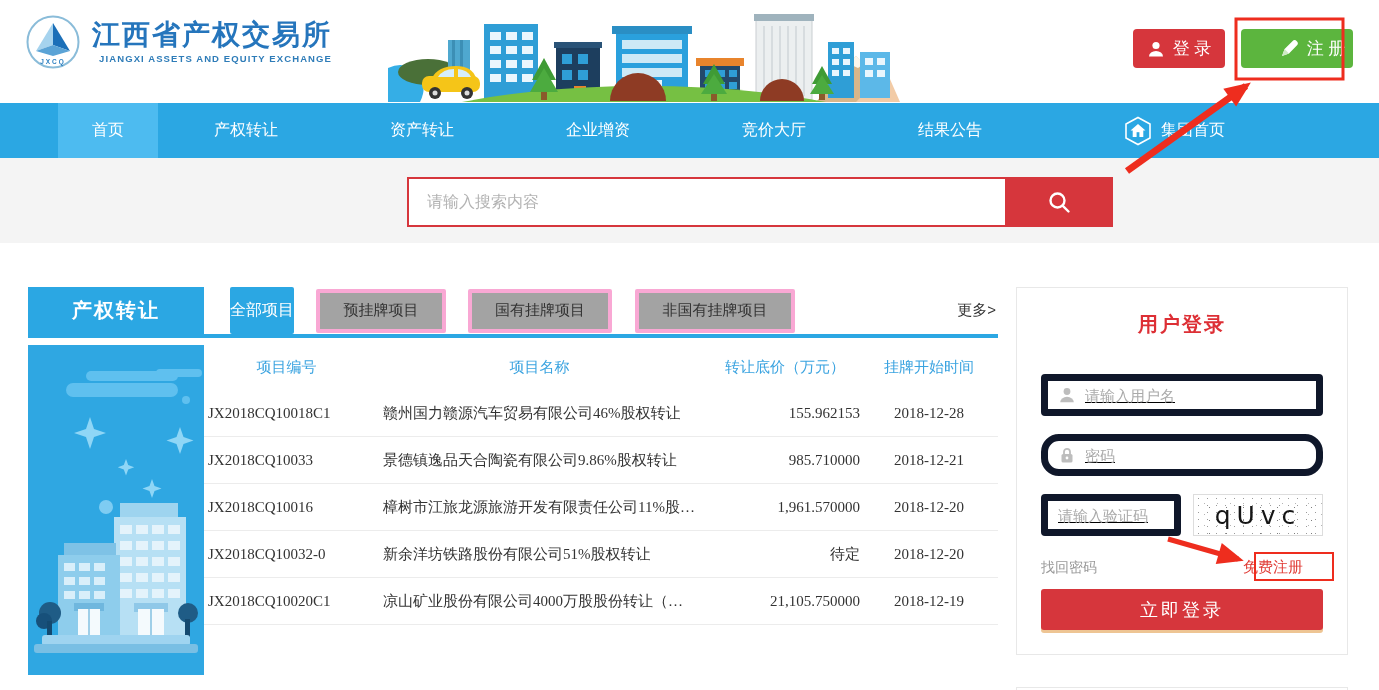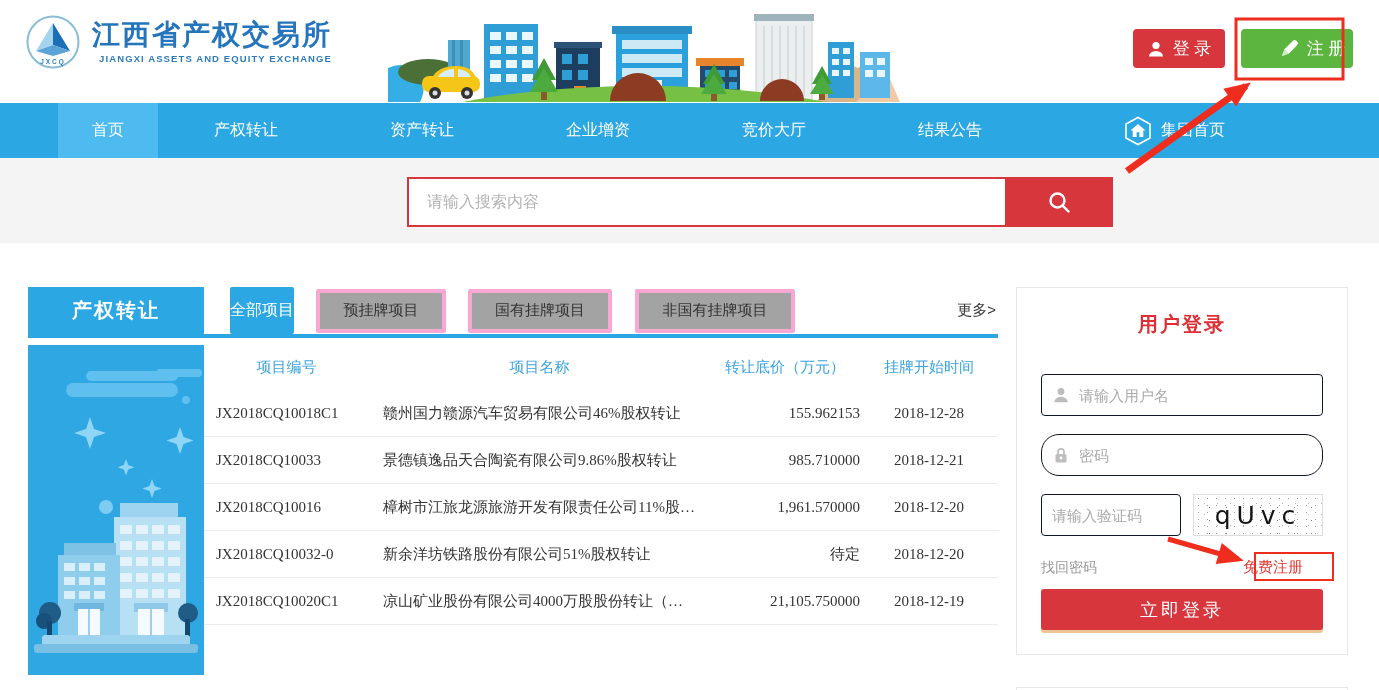--- a/index.html
+++ b/index.html
@@ -44,32 +44,32 @@
   .tabs-underline { position:absolute; left:28px; top:334px; width:970px; height:4px; background:#2ba7e3; }
 
   
   .illus { position:absolute; left:28px; top:345px; width:176px; height:330px; }
 
   
   .ptable { position:absolute; left:204px; top:345px; width:794px; font-family:"Liberation Serif","DejaVu Serif",serif; }
   .prow { display:flex; align-items:center; }
   .phead { height:45px; color:#3aa3e0; font-size:15px; }
   .pbody { height:47px; border-bottom:1px solid #ececec; color:#333; font-size:15px; cursor:pointer; }
-  .c-code { width:165px; padding-left:12px; }
+  .c-code { width:165px; padding-left:4px; }
   .c-name { flex:1; padding-left:14px; }
   .c-price { width:150px; text-align:right; }
   .c-date { width:138px; text-align:center; }
   .phead .c-code { text-align:center; padding-left:0; }
   .phead .c-name { text-align:center; padding-left:0; }
   .phead .c-price { text-align:center; }
 
   
   .login-panel { position:absolute; left:1016px; top:287px; width:332px; height:368px; background:#fff; border:1px solid #e8e8e8; }
   .login-title { text-align:center; margin-top:23px; font-size:20px; font-weight:bold; color:#dd2f35; letter-spacing:2px; }
-  .lfield { position:absolute; left:24px; width:282px; height:42px; border:1px solid #0f172a; border-radius:4px; background:#fff; display:flex; align-items:center; padding:0 10px; gap:9px; }
+  .lfield { position:absolute; left:24px; width:282px; height:42px; border:7px solid #0f172a; border-radius:4px; background:#fff; display:flex; align-items:center; padding:0 10px; gap:9px;text-decoration:underline; }
   .lfield input { border:none; outline:none; flex:1; font-size:15px; color:#333; font-family:inherit; background:transparent; }
   .lfield input::placeholder { color:#aaa; }
   .f-user { top:86px; } .f-pass { top:146px;border-radius:18px; }
   .f-captcha { top:206px; width:140px; }
   .captcha-img { position:absolute; left:176px; top:206px; width:130px; height:42px; border:1px solid #ddd; background:#fff; display:flex; align-items:center; justify-content:center; font-family:"DejaVu Sans",sans-serif; font-size:25px; letter-spacing:6px; color:#151515; cursor:pointer;
      background-image:
        radial-gradient(circle, #9a9a9a 0.8px, transparent 0.9px),
        radial-gradient(circle, #b5b5b5 0.7px, transparent 0.8px),
        radial-gradient(circle, #7d7d7d 0.6px, transparent 0.7px);
      background-size:9px 7px, 13px 11px, 17px 13px;

